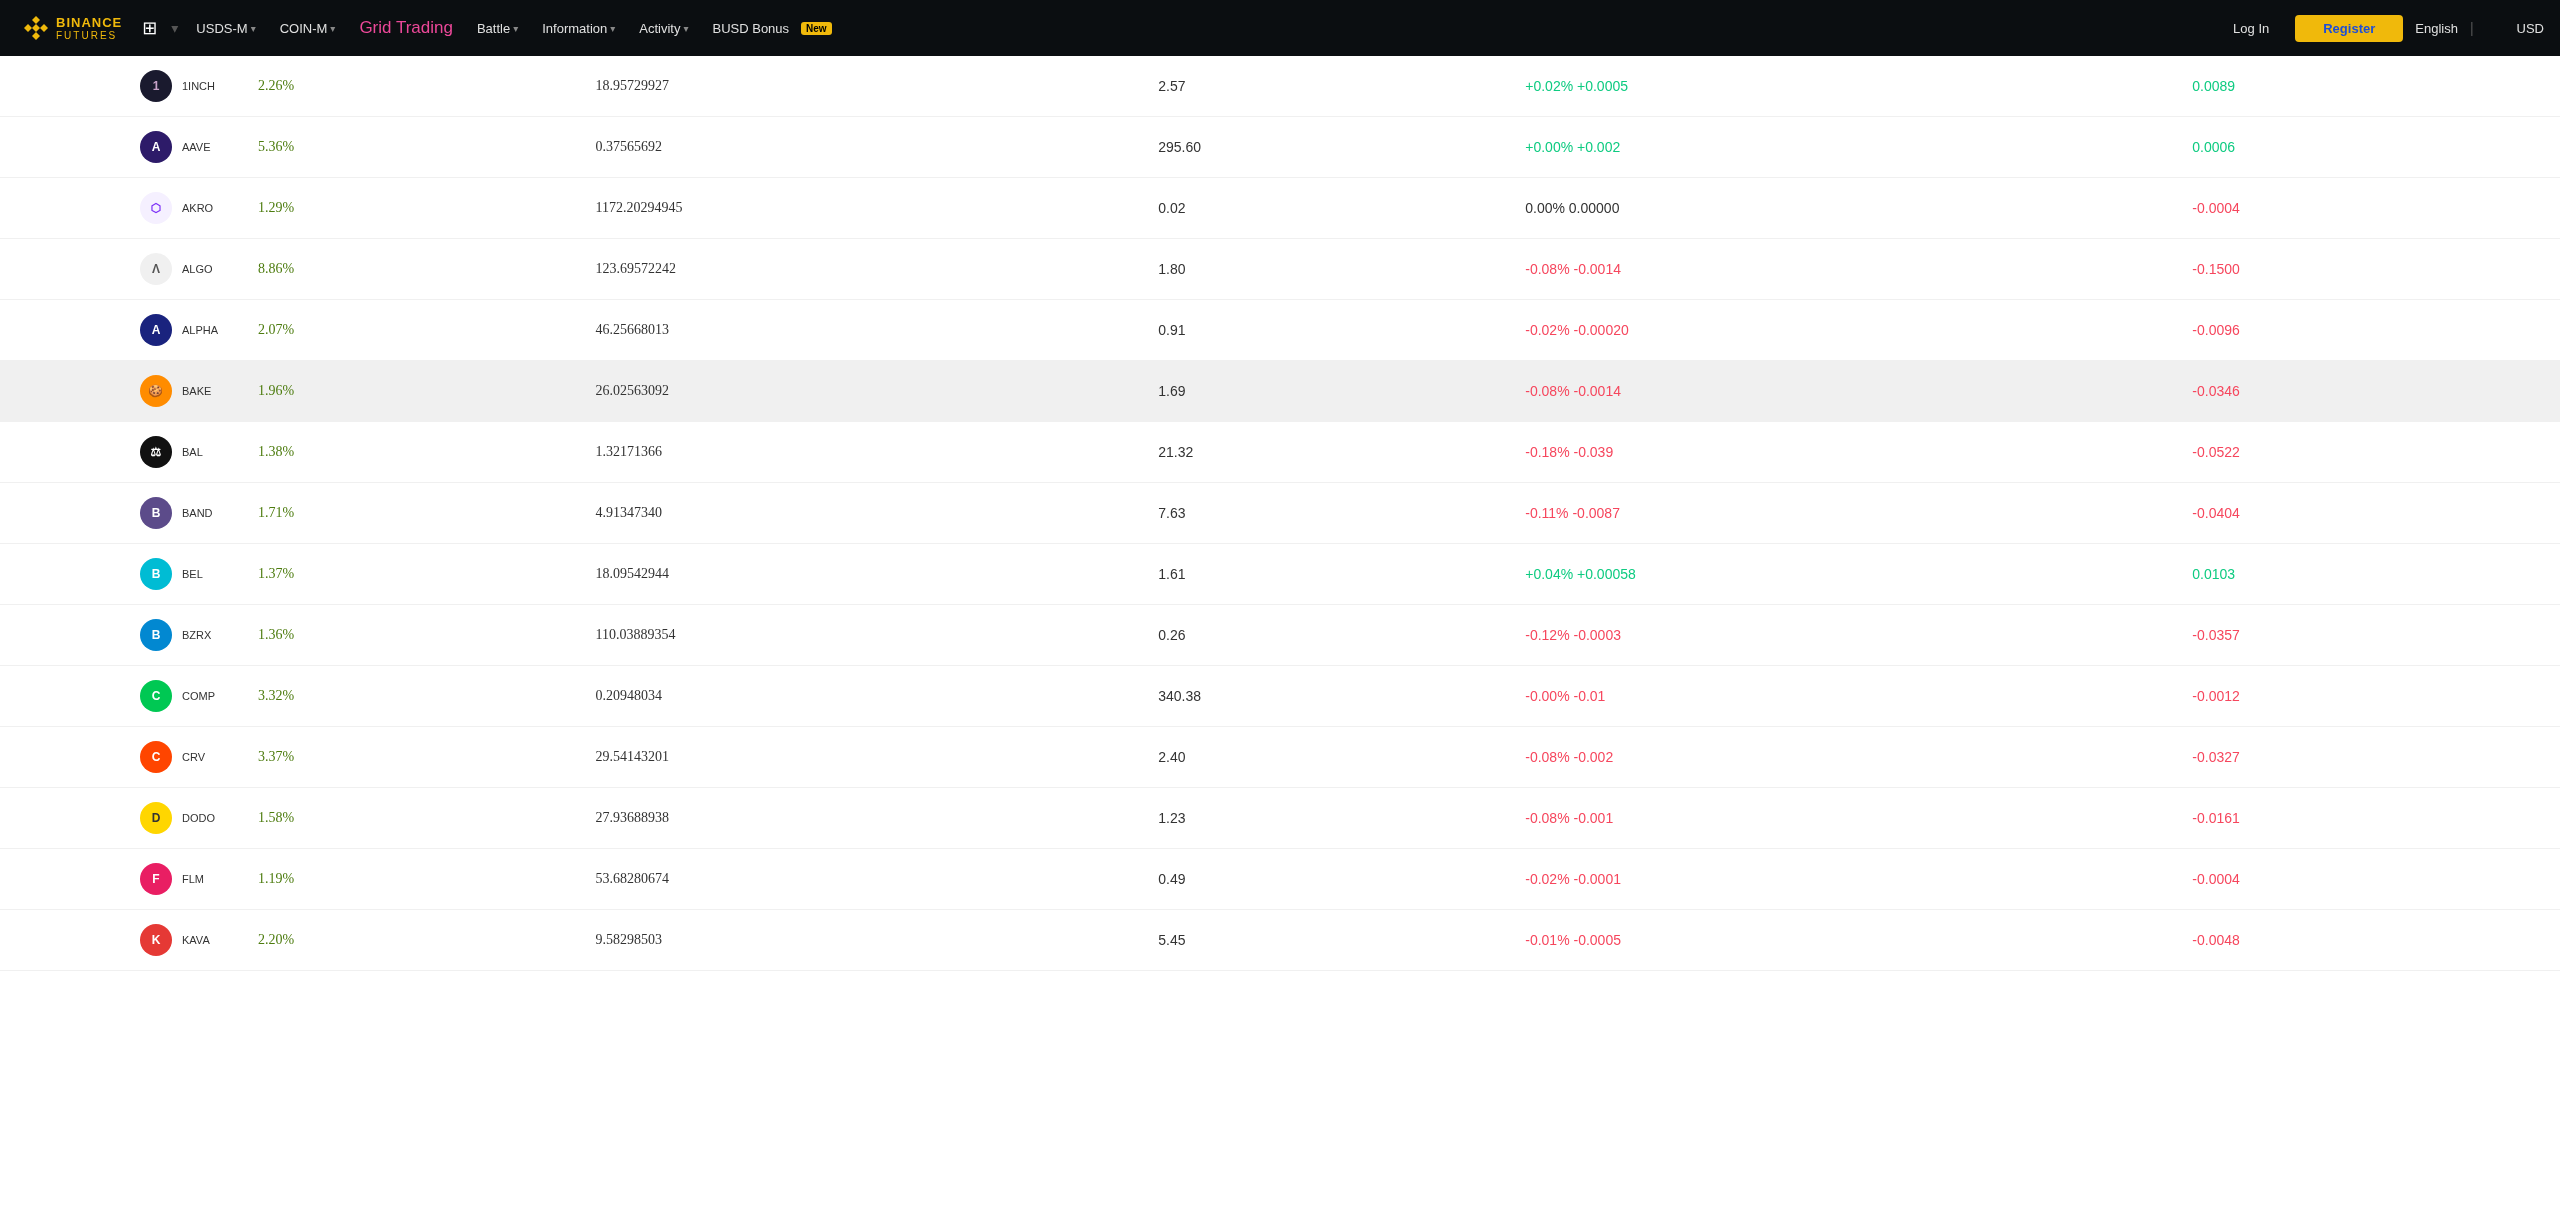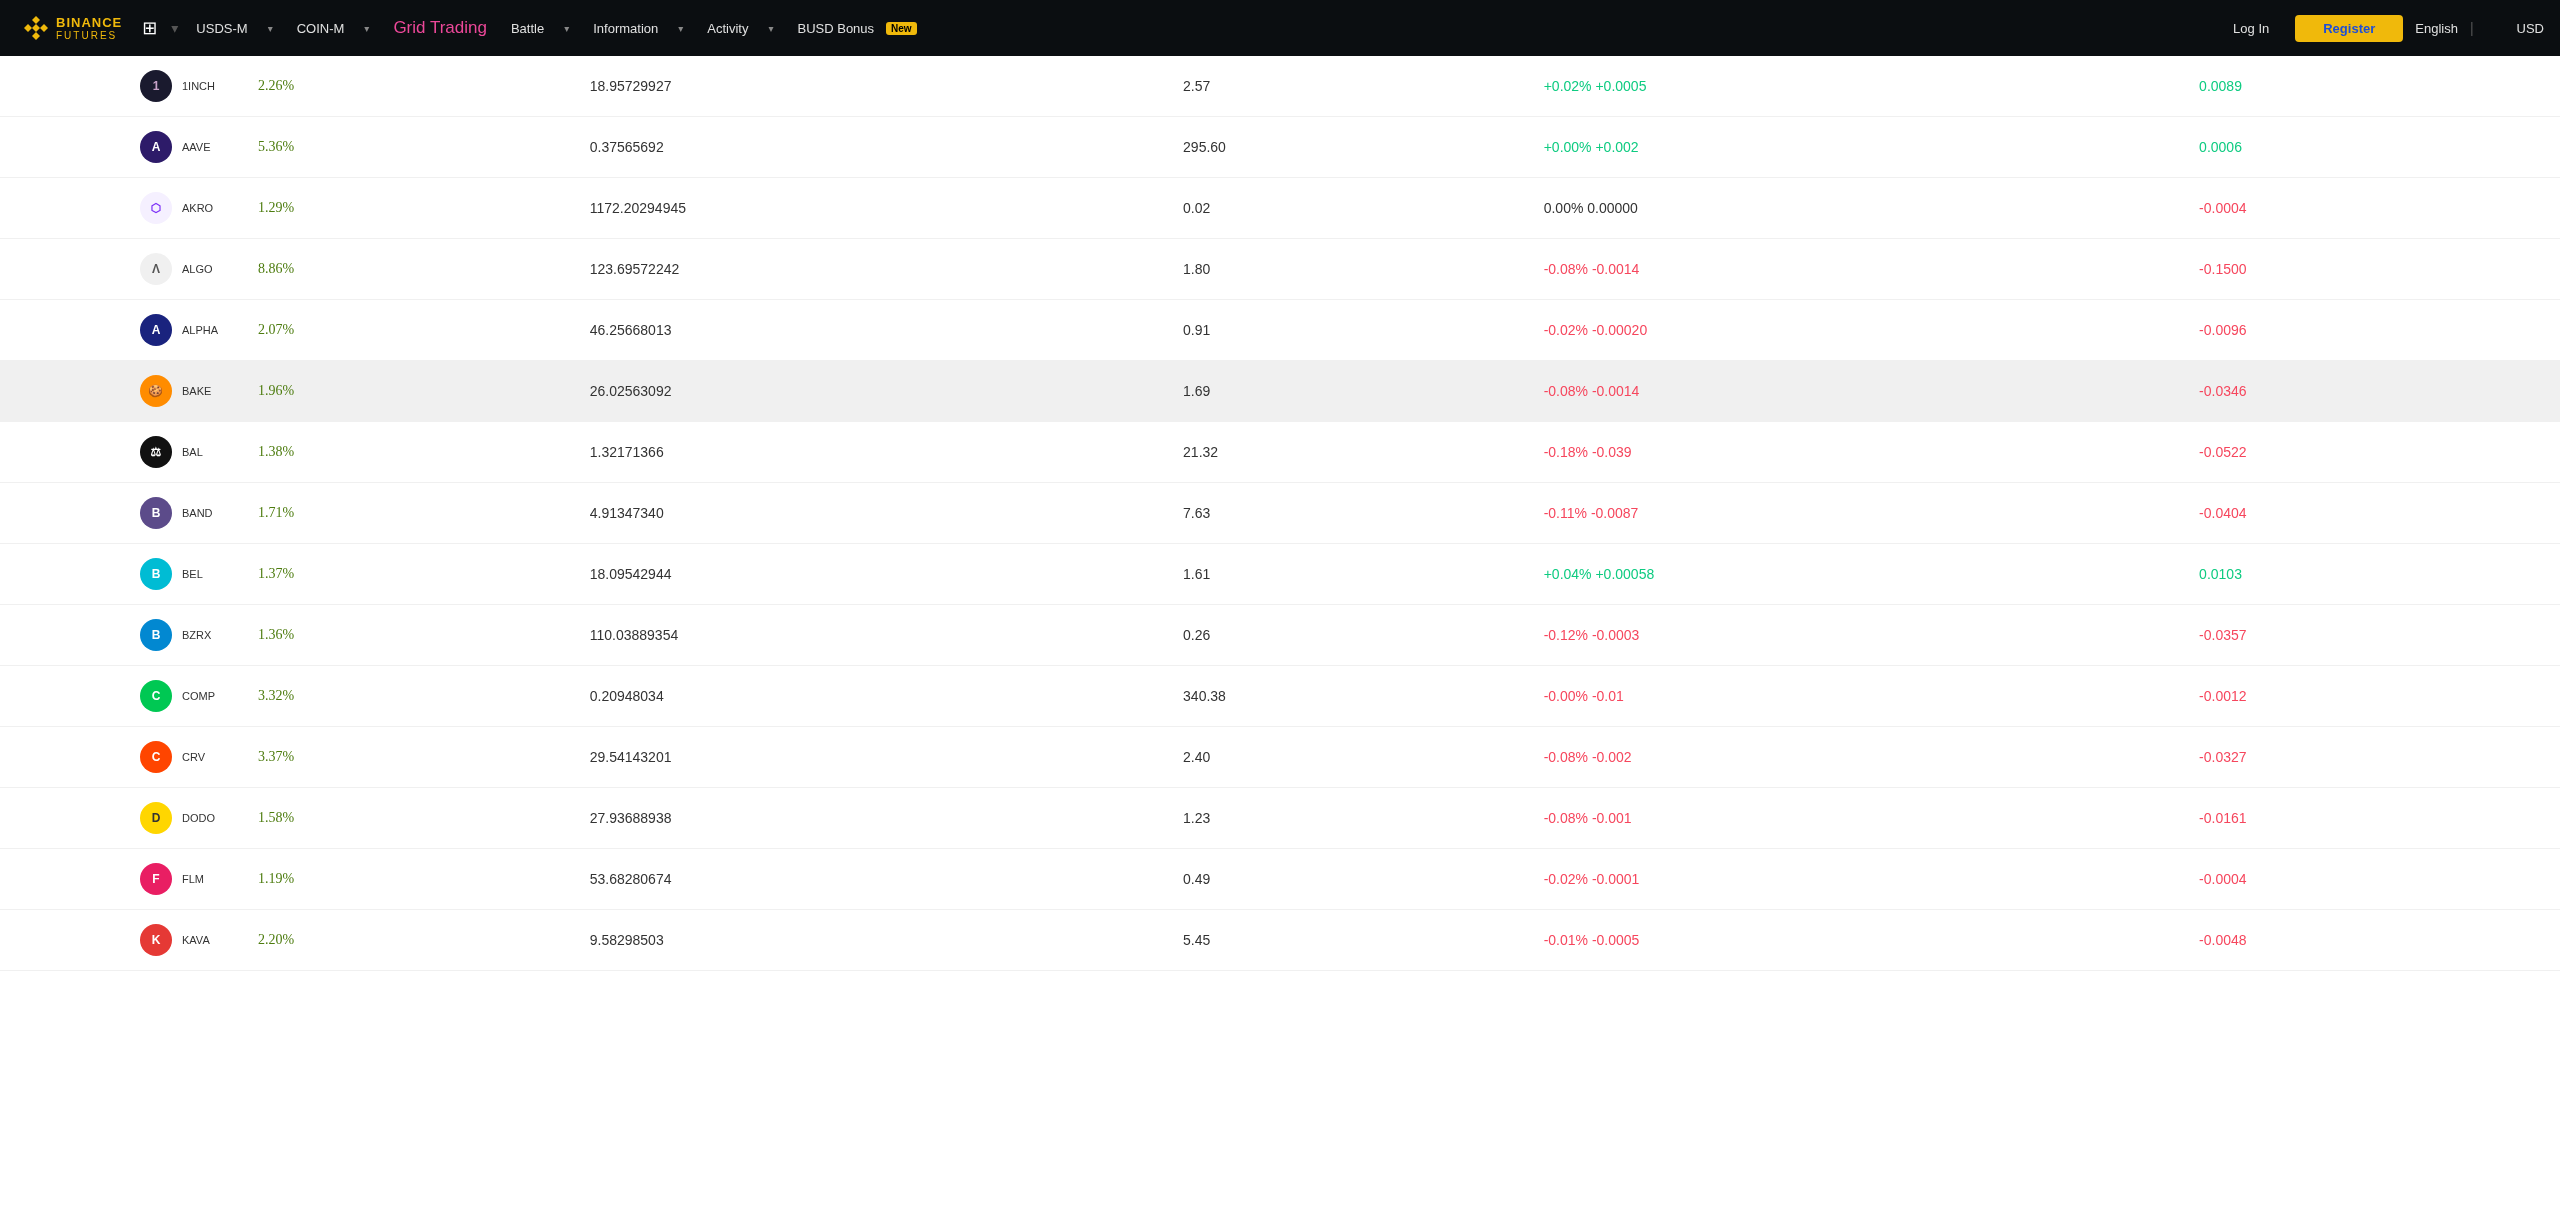--- a/index.html
+++ b/index.html
@@ -46,21 +46,21 @@
     }
     .nav-divider {
       color: #555;
       margin: 0 2px;
     }
     .nav-dropdown {
       color: #e0e0e0;
       font-size: 13px;
       display: flex;
       align-items: center;
-      gap: 20px;
+      gap: 3px;
       cursor: pointer;
       padding: 4px 8px;
       border-radius: 4px;
     }
     .nav-dropdown .chevron { font-size: 10px; color: #888; }
     .nav-link {
       color: #ec4899;
       font-size: 17px;
       cursor: pointer;
       padding: 4px 8px;
@@ -158,21 +158,21 @@
       flex-shrink: 0;
     }
     .coin-name {
       font-weight: 400;
       font-size: 11px;
     }
     .positive { color: #0ecb81; }
     .negative { color: #f6465d; }
     .neutral { color: #333; }
     .col-pct { color: #4d7c0f; font-family: Liberation Serif, serif; }
-    .col-volume { color: #333; }
+    .col-volume { color: #333; font-family: Liberation Serif, serif; }
     .col-price { color: #333; }
   </style>
 </head>
 <body>
 
 <nav class="navbar">
   <div class="logo-area">
     <svg class="logo-icon" viewBox="0 0 40 40">
       <rect width="40" height="40" fill="#0b0e11"></rect>
       <polygon points="20,8 24,12 20,16 16,12" fill="#f0b90b"></polygon>

